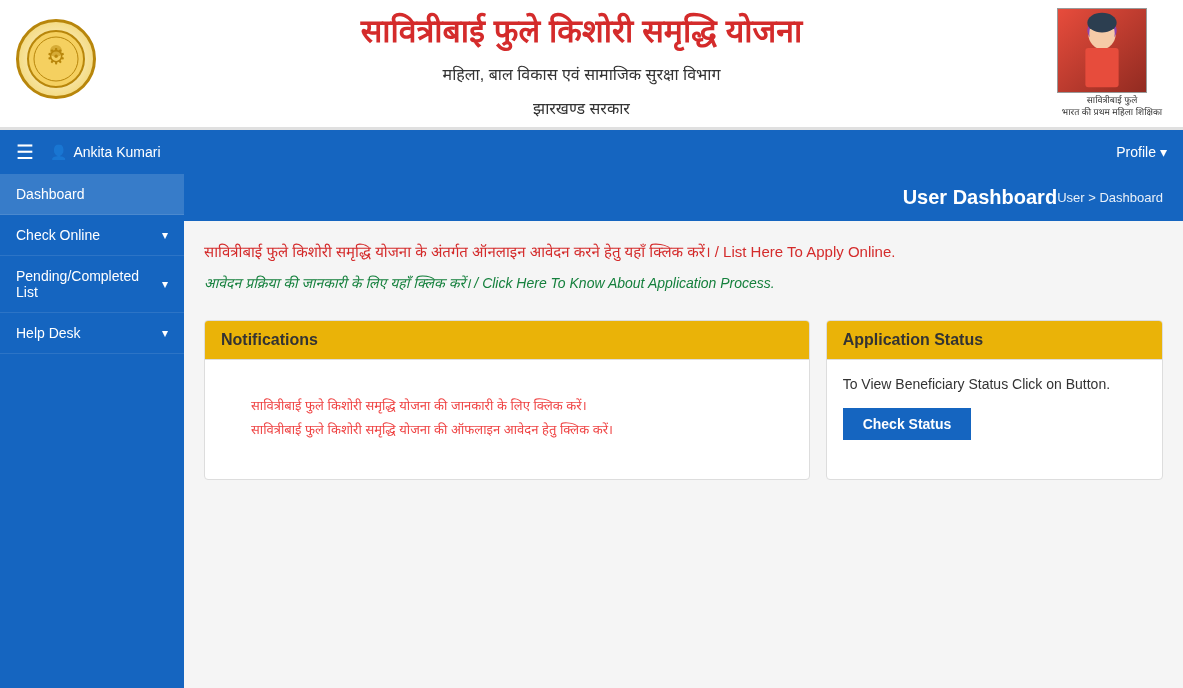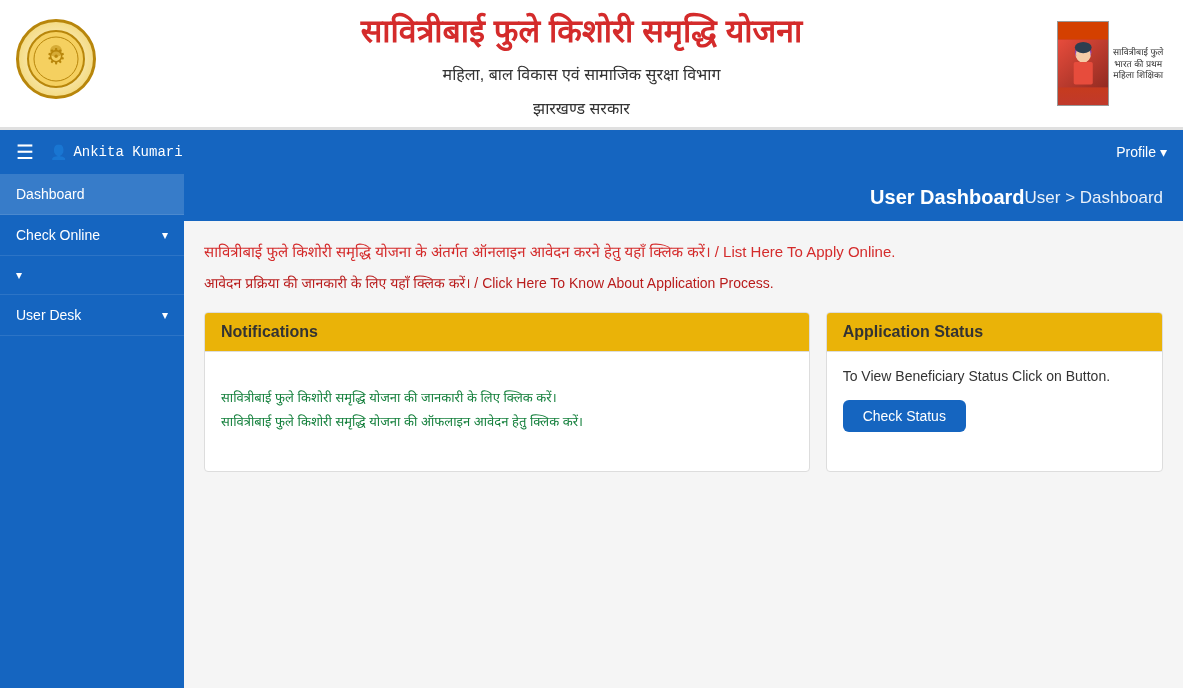--- a/index.html
+++ b/index.html
@@ -29,21 +29,21 @@
       color: #d42b2b;
     }
     .header-subtitle {
       font-size: 16px;
       color: #333;
       margin-top: 12px;
     }
     .header-right {
       width: 110px;
       display: flex;
-      align-items: center;
+      flex-direction: column;
     }
 
     
     .navbar {
       background: #1565c0;
       display: flex;
       align-items: center;
       justify-content: space-between;
       padding: 0 16px;
       height: 44px;
@@ -57,21 +57,20 @@
       color: white;
       font-size: 20px;
       cursor: pointer;
     }
     .navbar-user {
       color: white;
       font-size: 14px;
       display: flex;
       align-items: center;
       gap: 6px;
-      font-family: Liberation Mono, monospace;
     }
     .navbar-profile {
       color: white;
       font-size: 14px;
       cursor: pointer;
       display: flex;
       align-items: center;
       gap: 4px;
     }
 
@@ -115,39 +114,40 @@
       padding: 12px 20px;
       display: flex;
       align-items: center;
       justify-content: flex-end;
     }
     .content-header-title {
       font-size: 20px;
       font-weight: bold;
     }
     .breadcrumb {
-      font-size: 17px;
+      font-size: 13px;
       color: rgba(255,255,255,0.9);
     }
     .content-body {
       padding: 20px;
     }
     .apply-link {
       color: #d42b2b;
       font-size: 15px;
       text-decoration: none;
       display: block;
       margin-bottom: 12px;
     }
     .info-link {
-      color: #b91c1c;
+      color: #15803d;
       font-size: 14px;
       text-decoration: none;
       display: block;
-      margin-bottom: 20px;
+      margin-bottom: 28px;
+      font-style: italic;
     }
 
     
     .cards-row {
       display: flex;
       gap: 16px;
       margin-top: 10px;
     }
     .card {
       background: white;
@@ -174,38 +174,40 @@
     .card-body {
       padding: 16px;
     }
     .notification-links {
       display: flex;
       flex-direction: column;
       gap: 6px;
       margin-top: 20px;
     }
     .notification-link {
-      color: #15803d;
+      color: #ef4444;
       font-size: 13px;
       text-decoration: none;
       cursor: pointer;
+      margin-left: 30px;
     }
     .status-text {
       color: #333;
       font-size: 14px;
       margin-bottom: 16px;
     }
     .check-status-btn {
       background: #1565c0;
       color: white;
       border: none;
       padding: 8px 20px;
       font-size: 14px;
       cursor: pointer;
-      border-radius: 6px;
+      border-radius: 0;
+      font-weight: bold;
     }
 
     
     .emblem-circle {
       width: 80px;
       height: 80px;
       border-radius: 50%;
       border: 3px solid #b8860b;
       background: radial-gradient(circle, #fff9e6, #f0d060);
       display: flex;
@@ -292,24 +294,25 @@
 
   <div class="sidebar">
     <div class="sidebar-item active">
       <span>Dashboard</span>
     </div>
     <div class="sidebar-item">
       <span>Check Online</span>
       <span class="sidebar-arrow">▾</span>
     </div>
     <div class="sidebar-item">
+      <span>Pending/Completed List</span>
       <span class="sidebar-arrow">▾</span>
     </div>
     <div class="sidebar-item">
-      <span>User Desk</span>
+      <span>Help Desk</span>
       <span class="sidebar-arrow">▾</span>
     </div>
   </div>
 
   <div class="content">
     <div class="content-header">
       <span class="content-header-title">User Dashboard</span>
       <span class="breadcrumb">User &gt; Dashboard</span>
     </div>
 

